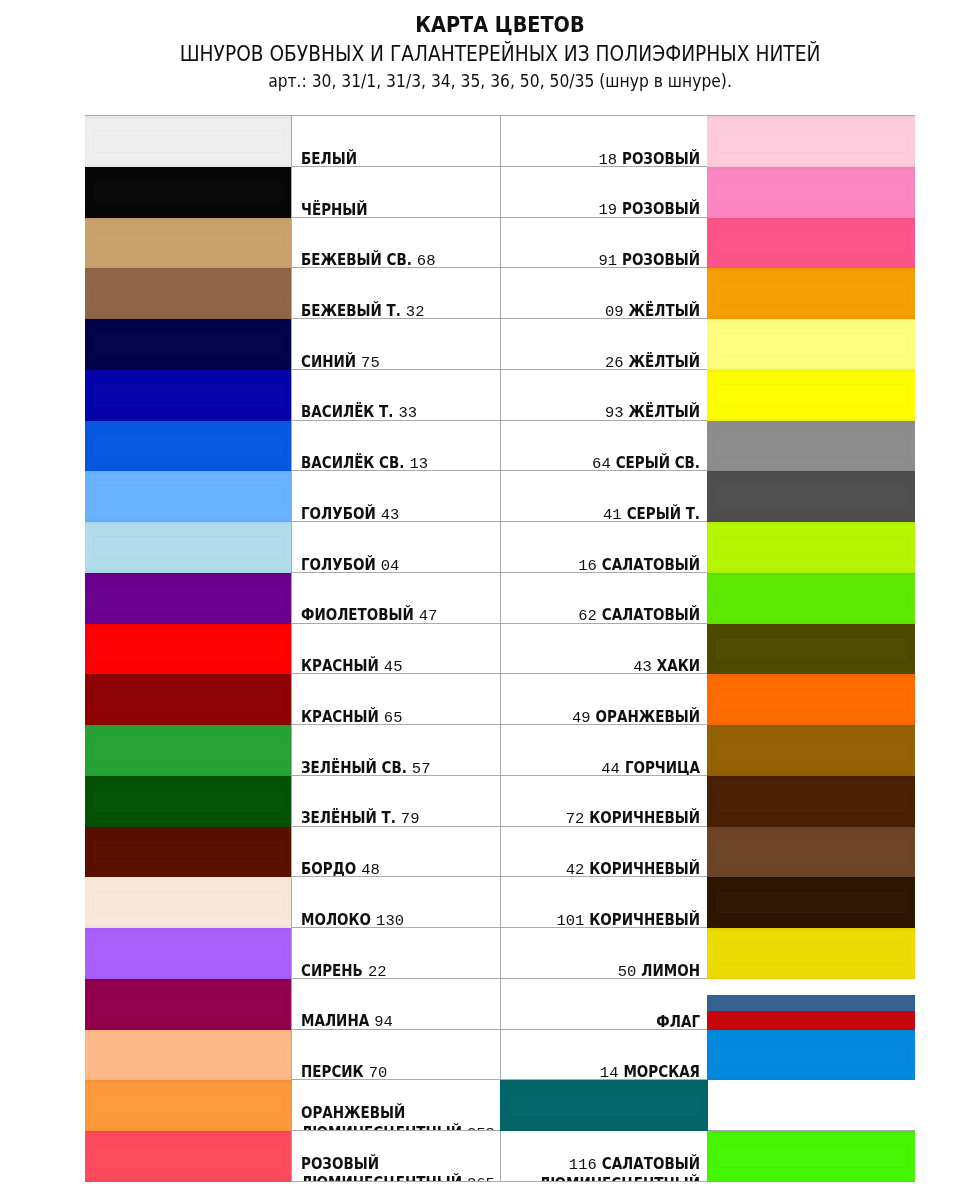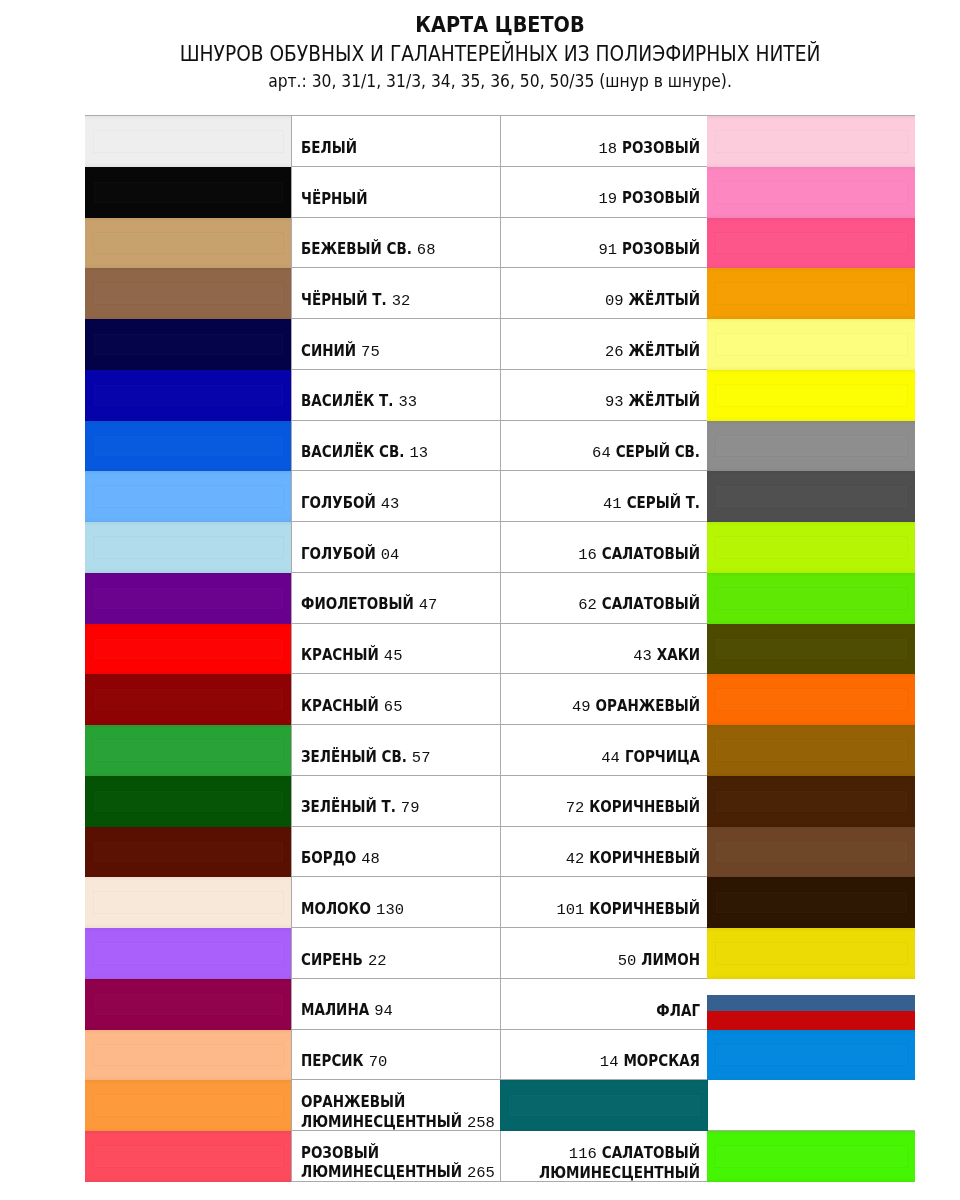--- a/index.html
+++ b/index.html
@@ -29,21 +29,21 @@
      rgba(0,0,0,.045) 0px, rgba(0,0,0,0) 4px,
      rgba(0,0,0,0) 46px, rgba(0,0,0,.018) 49px, rgba(0,0,0,.04) 100%);}
  .sw::before{content:'';position:absolute;left:9px;right:8px;top:15px;bottom:15px;pointer-events:none;
    background:rgba(255,255,255,.01);box-shadow:0 0 0 1px rgba(0,0,0,.022), inset 0 0 0 1px rgba(255,255,255,.02);}
  .flag::before{display:none;}
  .flag::after{display:none;}
  .flag{display:flex;flex-direction:column;}
  .fs{display:block;width:100%;height:32%;}
  .flag .fs3{height:36.5%;}
 
- .txt{display:block;font-size:15px;line-height:19.4px;position:relative;top:8px;}
+ .txt{display:block;font-size:15px;line-height:19.4px;position:relative;top:19px;}
  .lbl,.num{line-height:19.4px;}
  .c3 .txt{text-align:right;}
  .lbl{font-weight:bold;font-size:15px;}
  .num{font-weight:normal;font-size:15.5px;font-family:Liberation Mono, monospace;}
  .c2 .num{margin-left:5px;}
  .c3 .num{margin-right:5px;}
 </style>
 </head>
 <body>
 
@@ -94,21 +94,21 @@
         </div>
    <div class="cell c4">
           <div class="sw" style="background: rgb(253, 84, 138);"></div>
         </div>
   </div>
   <div class="row">
    <div class="cell c1">
           <div class="sw" style="background: rgb(143, 102, 72);"></div>
         </div>
    <div class="cell c2">
-          <span class="txt"><span class="lbl">ЧЁРНЫЙ Т.</span><span class="num">32</span></span>
+          <span class="txt"><span class="lbl">БЕЖЕВЫЙ Т.</span><span class="num">32</span></span>
         </div>
    <div class="cell c3">
           <span class="txt"><span class="num">09</span><span class="lbl">ЖЁЛТЫЙ</span></span>
         </div>
    <div class="cell c4">
           <div class="sw" style="background: rgb(245, 158, 2);"></div>
         </div>
   </div>
   <div class="row">
    <div class="cell c1">

